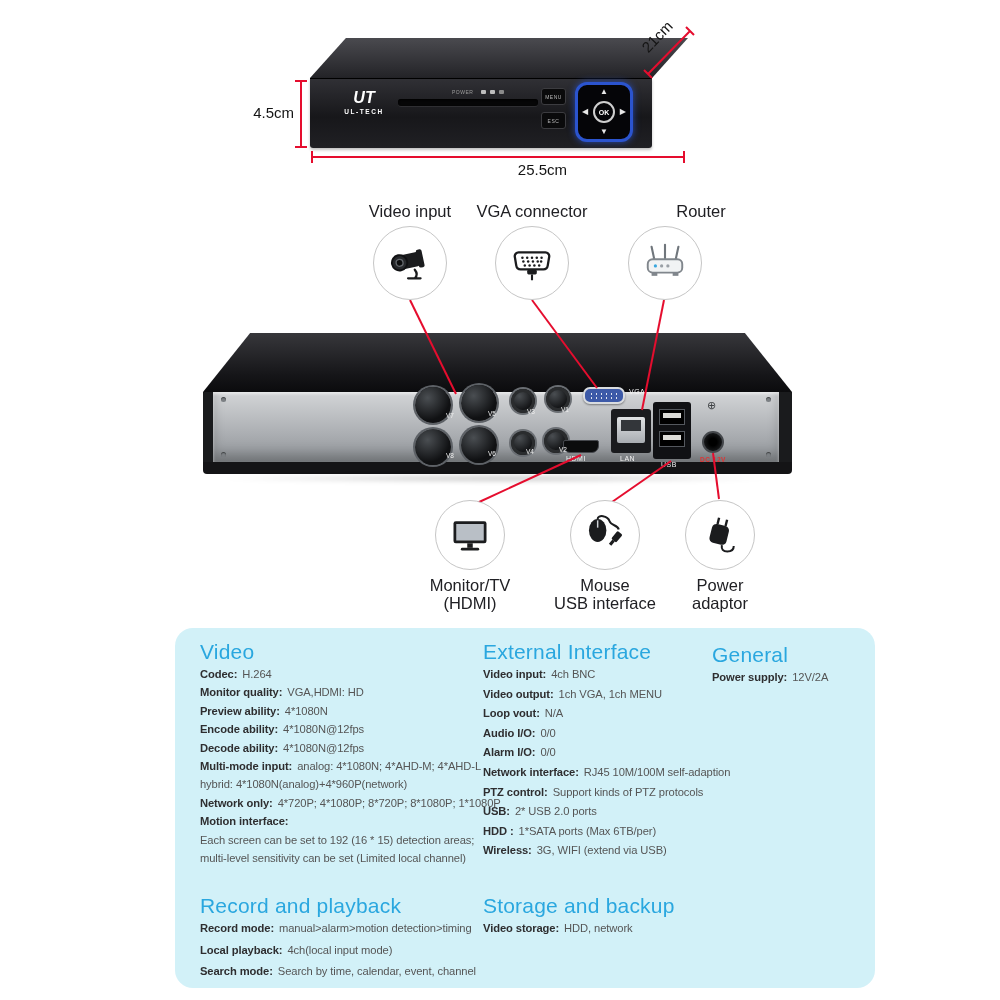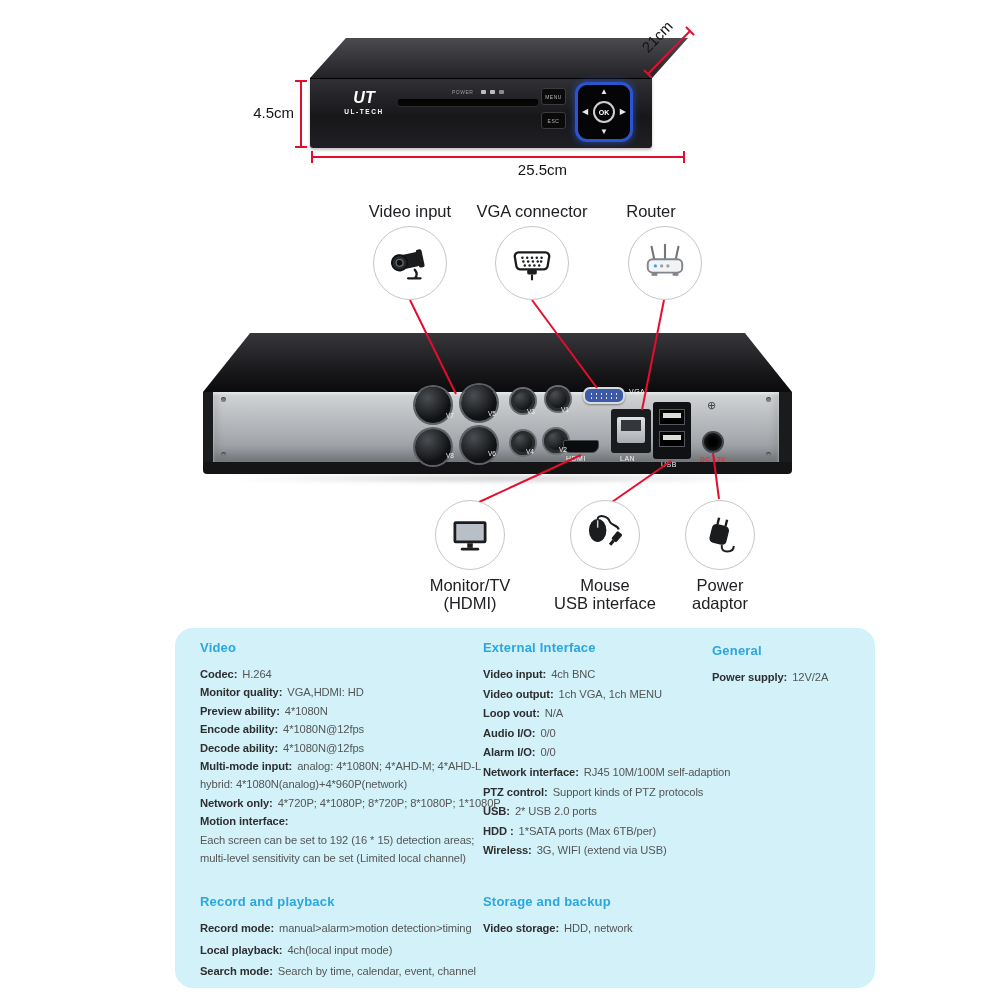--- a/index.html
+++ b/index.html
@@ -72,21 +72,21 @@
   .lan-slot{position:absolute;left:4px;top:3px;width:20px;height:11px;background:#33363a}
   .usb-block{position:absolute;left:653px;top:402px;width:38px;height:57px;background:#101114;border-radius:3px}
   .usb-port{position:absolute;left:6px;width:26px;height:16px;background:#000;border:1px solid #54585e}
   .usb-tongue{margin:3px auto 0;width:18px;height:5px;background:#dcdcd8}
   .dc-jack{position:absolute;left:702px;top:431px;width:22px;height:22px;border-radius:50%;
     background:radial-gradient(circle,#000 30%,#26282b);border:2px solid #44474b}
   .ground-sym{position:absolute;left:707px;top:399px;font-size:11px;color:#3f4245;z-index:3}
 
   
   .spec-panel{position:absolute;left:175px;top:628px;width:700px;height:360px;background:#d2f1f8;border-radius:18px}
-  .spec-h{position:absolute;font-size:13px;font-weight:700;color:#2aa7df;letter-spacing:.2px}
+  .spec-h{position:absolute;font-size:21px;font-weight:400;color:#2aa7df;letter-spacing:.2px}
   .spec-block{position:absolute;font-size:11.2px;color:#555;letter-spacing:-0.1px}
   .spec-line{white-space:nowrap}
   .sl{font-weight:700;color:#2e2e30;margin-right:5px}
   .sl:empty{margin-right:0}
 </style>
 </head>
 <body>
 
 <div class="page">
 
@@ -176,21 +176,21 @@
       <path d="M532 300 L597 388"></path>
       <path d="M664 300 L642 410"></path>
       <path d="M581 455 L477 503"></path>
       <path d="M671 461 L612 502"></path>
       <path d="M713 453 L719 499"></path>
     </g>
   </svg>
 
   <div class="co-label" style="left:350px;top:202px;width:120px">Video input</div>
   <div class="co-label" style="left:467px;top:202px;width:130px">VGA connector</div>
-  <div class="co-label" style="left:601px;top:202px;width:100px">Router</div>
+  <div class="co-label" style="left:651px;top:202px;width:100px">Router</div>
 
   <div class="co-circle" style="left:373px;top:226px">
     <svg width="46" height="46" viewBox="0 0 48 48">
       <g transform="rotate(-12 24 22)">
         <rect x="13" y="14" width="21" height="15" rx="3" fill="#1b1c1e"></rect>
         <rect x="32" y="12" width="6" height="19" rx="2" fill="#1b1c1e"></rect>
         <circle cx="13" cy="21.5" r="8" fill="#26282b" stroke="#101113" stroke-width="2"></circle>
         <circle cx="13" cy="21.5" r="3.6" fill="#0b0c0d" stroke="#64686d" stroke-width="1.4"></circle>
       </g>
       <path d="M29 31 q4 5 0 9 M22 40 h13" stroke="#1b1c1e" stroke-width="2.4" fill="none" stroke-linecap="round"></path>

